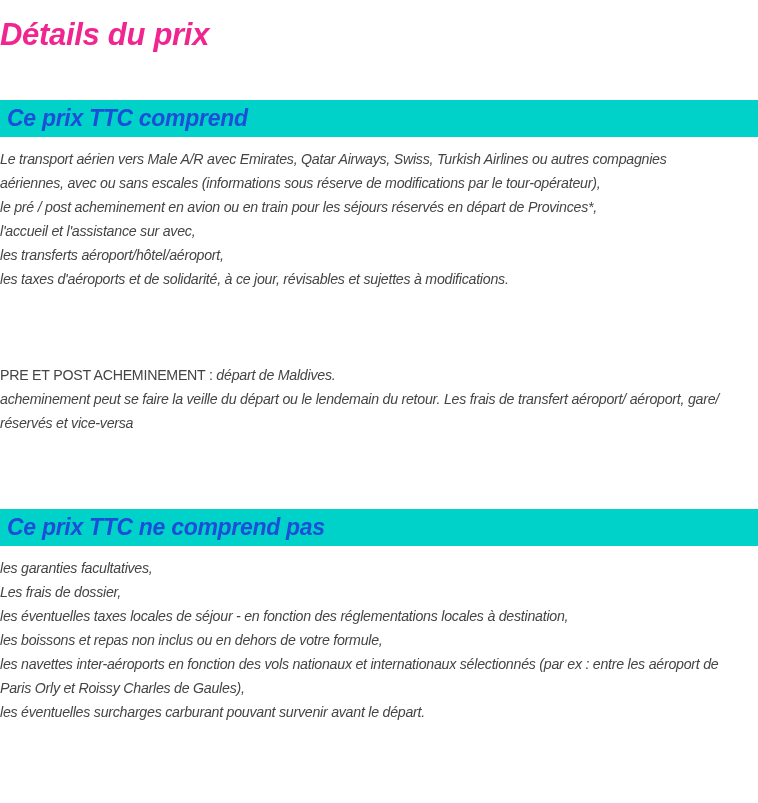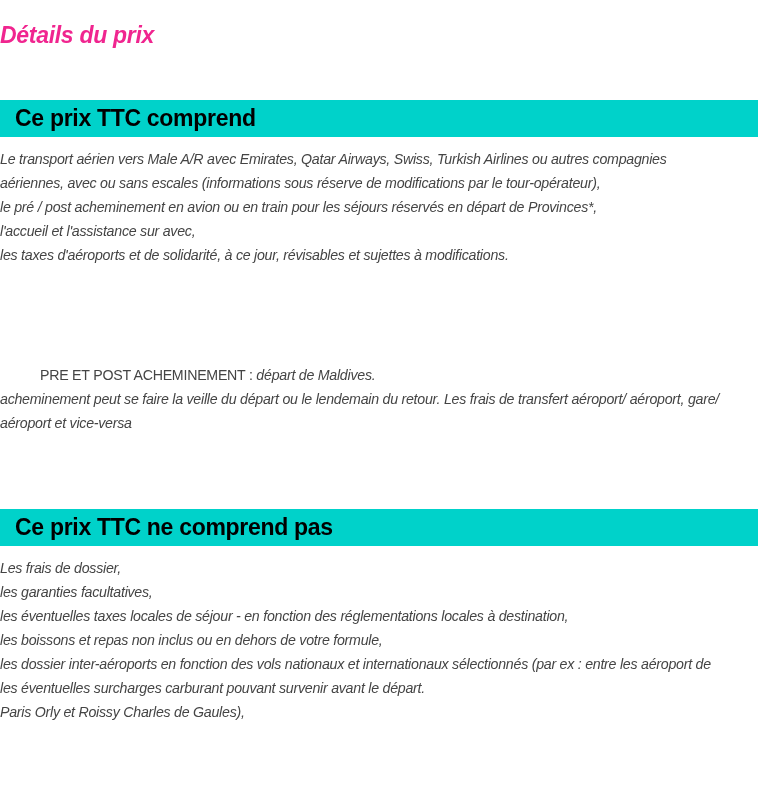--- a/index.html
+++ b/index.html
@@ -13,38 +13,39 @@
       overflow: hidden;
       font-family: "Liberation Sans", "DejaVu Sans", sans-serif;
       color: #444444;
       position: relative;
     }
     .page-title {
       position: absolute;
       left: 0;
       top: 20px;
       margin: 0;
-      font-size: 23px;
+      font-size: 31px;
       font-weight: bold;
       font-style: italic;
       color: #f0258f;
       letter-spacing: -0.3px;
       line-height: 30px;
     }
     .section-header {
       position: absolute;
       left: 0;
       width: 758px;
       height: 37px;
       background: #00d2ca;
-      color: #000000;
+      color: #1d4ed8;
       font-size: 23px;
       font-weight: bold;
+      font-style: italic;
       line-height: 37px;
-      padding-left: 15px;
+      padding-left: 7px;
       box-sizing: border-box;
       letter-spacing: -0.3px;
     }
     #hdr-included { top: 100px; }
     #hdr-excluded { top: 509px; }
     .block {
       position: absolute;
       left: 0;
       width: 756px;
       font-size: 14.2px;
@@ -54,46 +55,47 @@
       letter-spacing: -0.25px;
     }
     .block p {
       margin: 0;
       padding: 0;
       white-space: nowrap;
     }
     #included-list { top: 147px; }
     #pre-post { top: 363px; }
     #excluded-list { top: 556px; }
-    .upright { font-style: normal; margin-left: 40px; }
+    .upright { font-style: normal; }
   </style>
 </head>
 <body>
 
 <h1 class="page-title">Détails du prix</h1>
 
 <div class="section-header" id="hdr-included">Ce prix TTC comprend</div>
 
 <div class="block" id="included-list">
   <p>Le transport aérien vers Male A/R avec Emirates, Qatar Airways, Swiss, Turkish Airlines ou autres compagnies</p>
   <p>aériennes, avec ou sans escales (informations sous réserve de modifications par le tour-opérateur),</p>
   <p>le pré / post acheminement en avion ou en train pour les séjours réservés en départ de Provinces*,</p>
   <p>l'accueil et l'assistance sur avec,</p>
+  <p>les transferts aéroport/hôtel/aéroport,</p>
   <p>les taxes d'aéroports et de solidarité, à ce jour, révisables et sujettes à modifications.</p>
 </div>
 
 <div class="block" id="pre-post">
   <p><span class="upright">PRE ET POST ACHEMINEMENT :</span><span> départ de Maldives.</span></p>
   <p>acheminement peut se faire la veille du départ ou le lendemain du retour. Les frais de transfert aéroport/ aéroport, gare/</p>
-  <p>aéroport et vice-versa</p>
+  <p>réservés et vice-versa</p>
 </div>
 
 <div class="section-header" id="hdr-excluded">Ce prix TTC ne comprend pas</div>
 
 <div class="block" id="excluded-list">
+  <p>les garanties facultatives,</p>
   <p>Les frais de dossier,</p>
-  <p>les garanties facultatives,</p>
   <p>les éventuelles taxes locales de séjour - en fonction des réglementations locales à destination,</p>
   <p>les boissons et repas non inclus ou en dehors de votre formule,</p>
-  <p>les dossier inter-aéroports en fonction des vols nationaux et internationaux sélectionnés (par ex : entre les aéroport de</p>
+  <p>les navettes inter-aéroports en fonction des vols nationaux et internationaux sélectionnés (par ex : entre les aéroport de</p>
+  <p>Paris Orly et Roissy Charles de Gaules),</p>
   <p>les éventuelles surcharges carburant pouvant survenir avant le départ.</p>
-  <p>Paris Orly et Roissy Charles de Gaules),</p>
 </div>
 
 </body></html>

